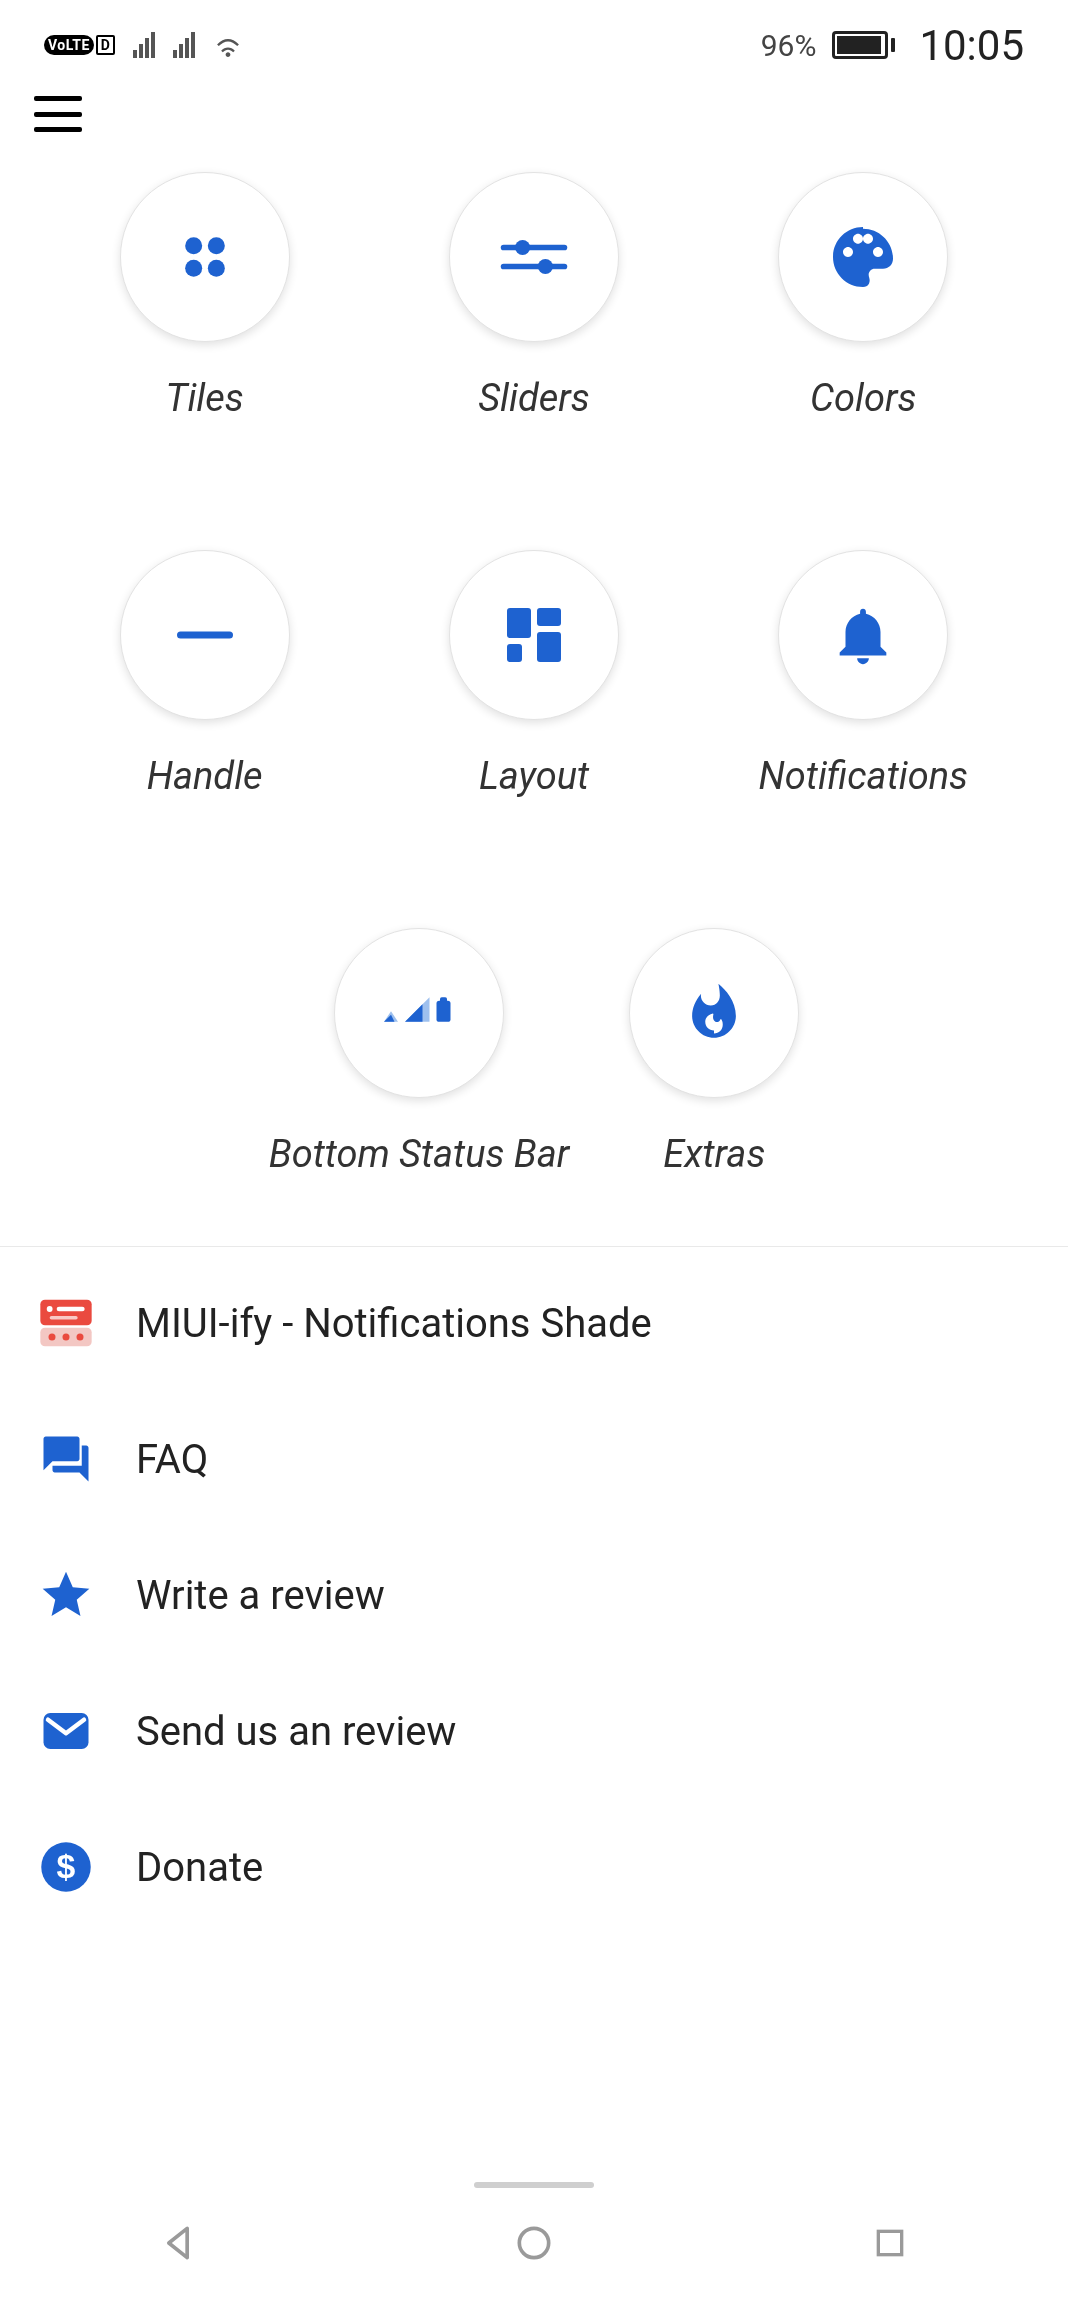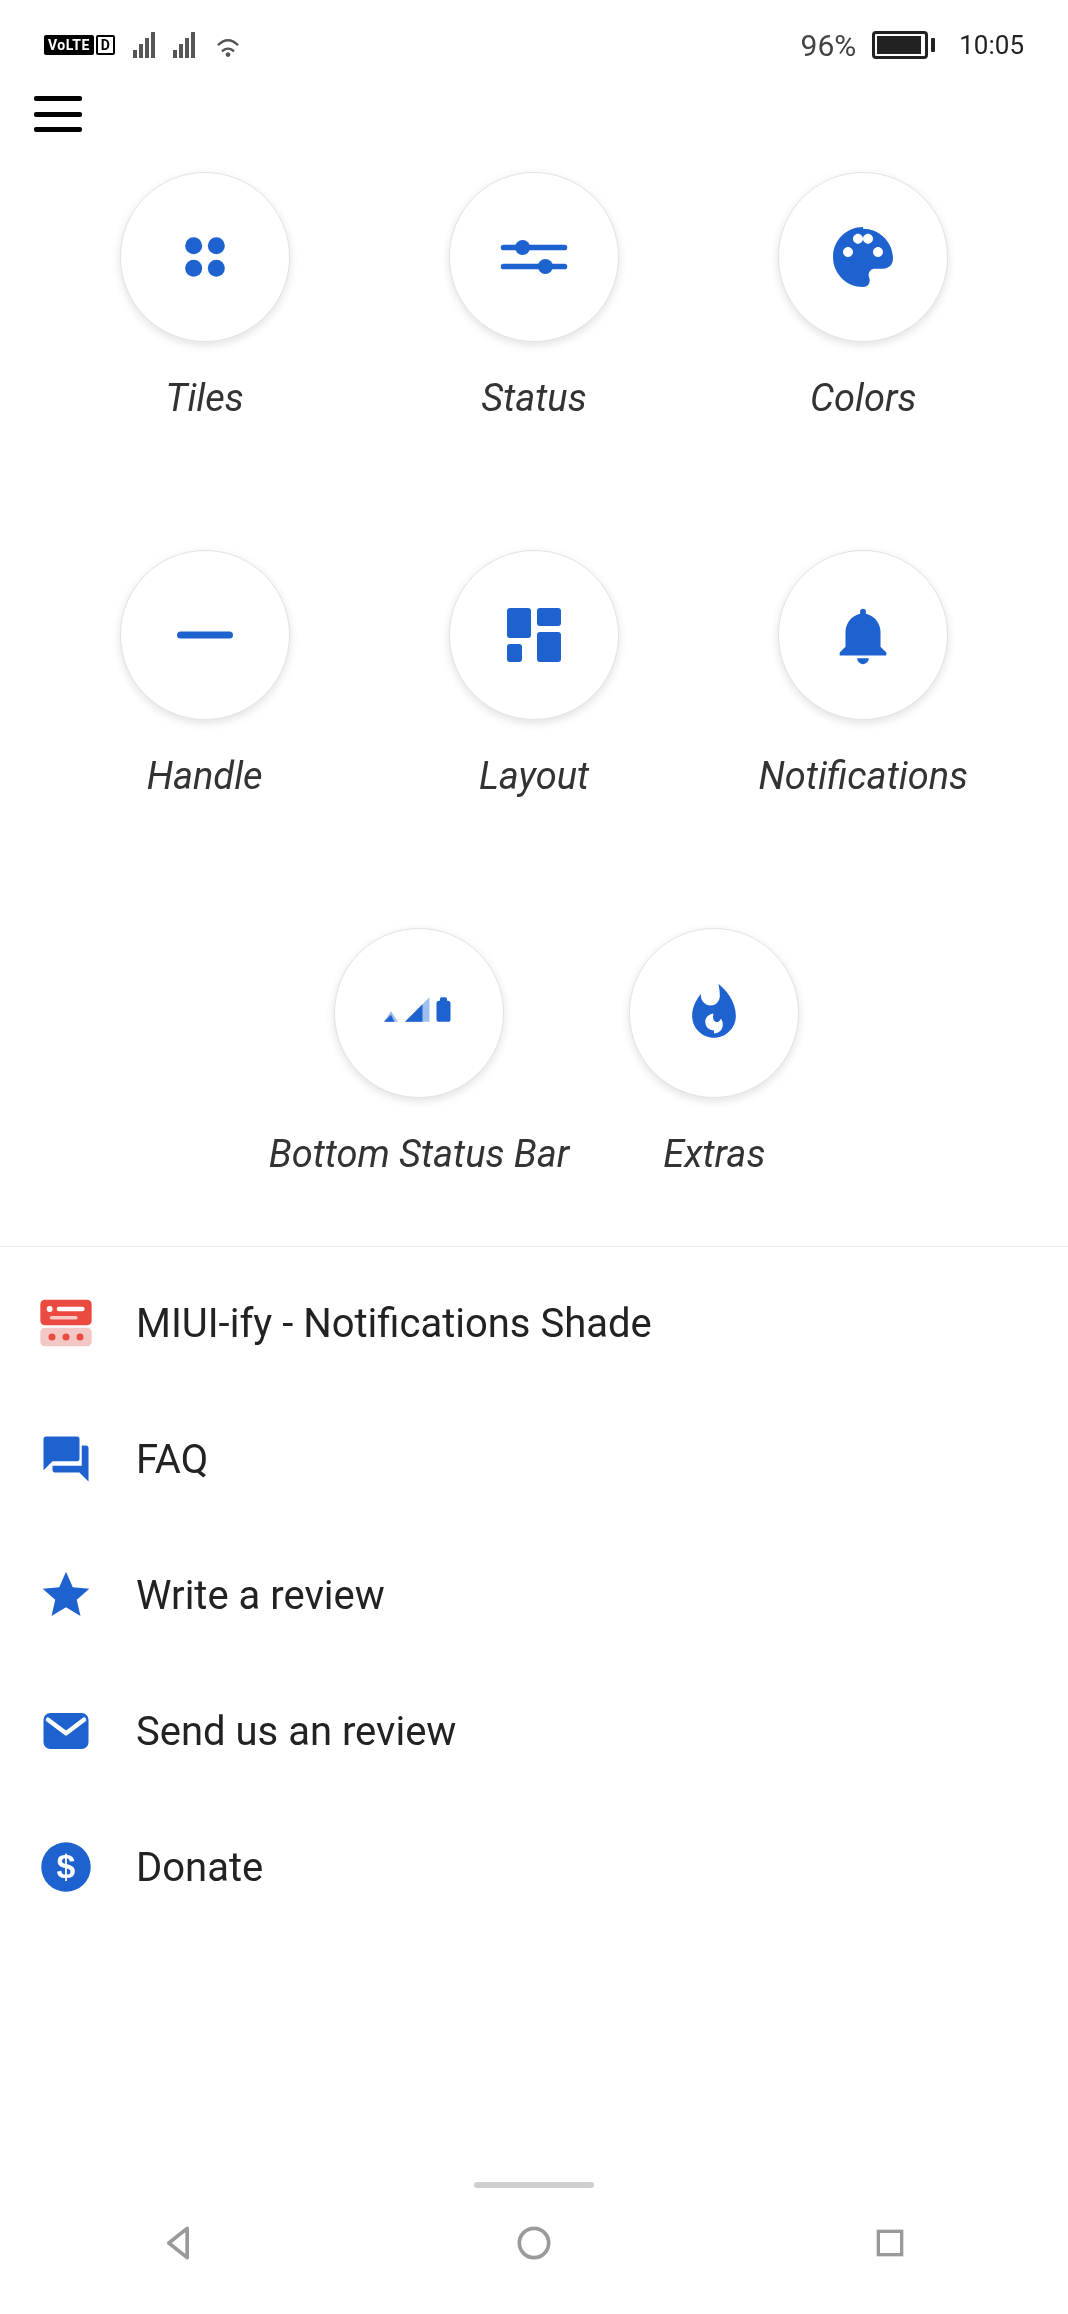--- a/index.html
+++ b/index.html
@@ -1,31 +1,31 @@
 <!DOCTYPE html>
 <html><head>
 <meta charset="utf-8">
 <style>
   * { box-sizing: border-box; margin: 0; padding: 0; }
   html, body { width: 1068px; height: 2314px; background: #fff; font-family: Roboto, "Helvetica Neue", Arial, sans-serif; color: #202124; overflow: hidden; }
   .status-bar { display: flex; align-items: center; justify-content: space-between; padding: 20px 44px 0 44px; height: 70px; color: #000; }
   .status-left { display: flex; align-items: center; gap: 18px; }
   .status-right { display: flex; align-items: center; gap: 16px; font-size: 30px; color: #222; margin-left: 32px; }
   .volte-badge { display:inline-flex; align-items:center; }
-  .volte-text { background:#000; color:#fff; font-size:14px; font-weight:700; padding:2px 4px; border-radius:2px; letter-spacing:0.5px; }
+  .volte-text { background:#000; color:#fff; font-size:14px; font-weight:700; padding:2px 4px; border-radius:10px; letter-spacing:0.5px; }
   .volte-d { display:inline-block; border:2px solid #000; font-size:14px; font-weight:700; padding:0 3px; margin-left:2px; border-radius:2px; }
   .signal-bars { display:inline-flex; align-items:flex-end; gap:2px; }
   .signal-bars span { width:4px; background:#555; display:inline-block; }
   .b1{height:8px}.b2{height:14px}.b3{height:20px}.b4{height:26px}
   .wifi-icon svg { display:block; }
   .battery { display:inline-flex; align-items:center; }
   .battery-body { width:56px; height:28px; border:3px solid #222; border-radius:4px; position:relative; }
   .battery-fill { position:absolute; left:2px; top:2px; bottom:2px; width:88%; background:#222; }
   .battery-tip { width:4px; height:14px; background:#222; margin-left:3px; border-radius:1px; }
-  .time { font-size:26px; font-weight:400; color:#222; margin-left:8px; }
+  .time { font-size:42px; font-weight:400; color:#222; margin-left:8px; }
   .pct { font-size:30px; color:#444; }
 
   .topbar { padding: 26px 34px 0 34px; }
   .hamburger { width:48px; height:36px; display:flex; flex-direction:column; justify-content:space-between; cursor:pointer; }
   .hamburger span { display:block; height:5px; background:#000; border-radius:2px; }
 
   .grid { padding: 20px 40px 70px 40px; }
   .grid-row { display:flex; justify-content:space-around; margin-top:20px; }
   .grid-row.two { justify-content:center; gap:60px; }
   .grid-item { display:flex; flex-direction:column; align-items:center; width:300px; }
@@ -110,21 +110,21 @@
     </div>
     <div class="grid-item">
       <div class="circle">
         <svg width="76" height="50" viewBox="0 0 40 26">
             <line x1="4" y1="8" x2="36" y2="8" stroke="#1e62d0" stroke-width="3" stroke-linecap="round"></line>
             <circle cx="14" cy="8" r="4" fill="#1e62d0"></circle>
             <line x1="4" y1="18" x2="36" y2="18" stroke="#1e62d0" stroke-width="3" stroke-linecap="round"></line>
             <circle cx="26" cy="18" r="4" fill="#1e62d0"></circle>
           </svg>
       </div>
-      <div class="grid-label">Status</div>
+      <div class="grid-label">Sliders</div>
     </div>
     <div class="grid-item">
       <div class="circle">
         <svg width="80" height="80" viewBox="0 0 24 24">
             <path fill="#1e62d0" d="M12 3C7 3 3 7 3 12c0 5 4 9 9 9 1.7 0 2-1.3 2-2 0-.6-.3-1.1-.3-1.7 0-1 .8-1.8 1.8-1.8H18c1.7 0 3-1.3 3-3 0-5-4-9-9-9zM7.5 12c-.8 0-1.5-.7-1.5-1.5S6.7 9 7.5 9 9 9.7 9 10.5 8.3 12 7.5 12zm3-4C9.7 8 9 7.3 9 6.5S9.7 5 10.5 5 12 5.7 12 6.5 11.3 8 10.5 8zm3 0c-.8 0-1.5-.7-1.5-1.5S12.7 5 13.5 5 15 5.7 15 6.5 14.3 8 13.5 8zm3 4c-.8 0-1.5-.7-1.5-1.5S15.7 9 16.5 9 18 9.7 18 10.5 17.3 12 16.5 12z"></path>
           </svg>
       </div>
       <div class="grid-label">Colors</div>
     </div>
   </div>

